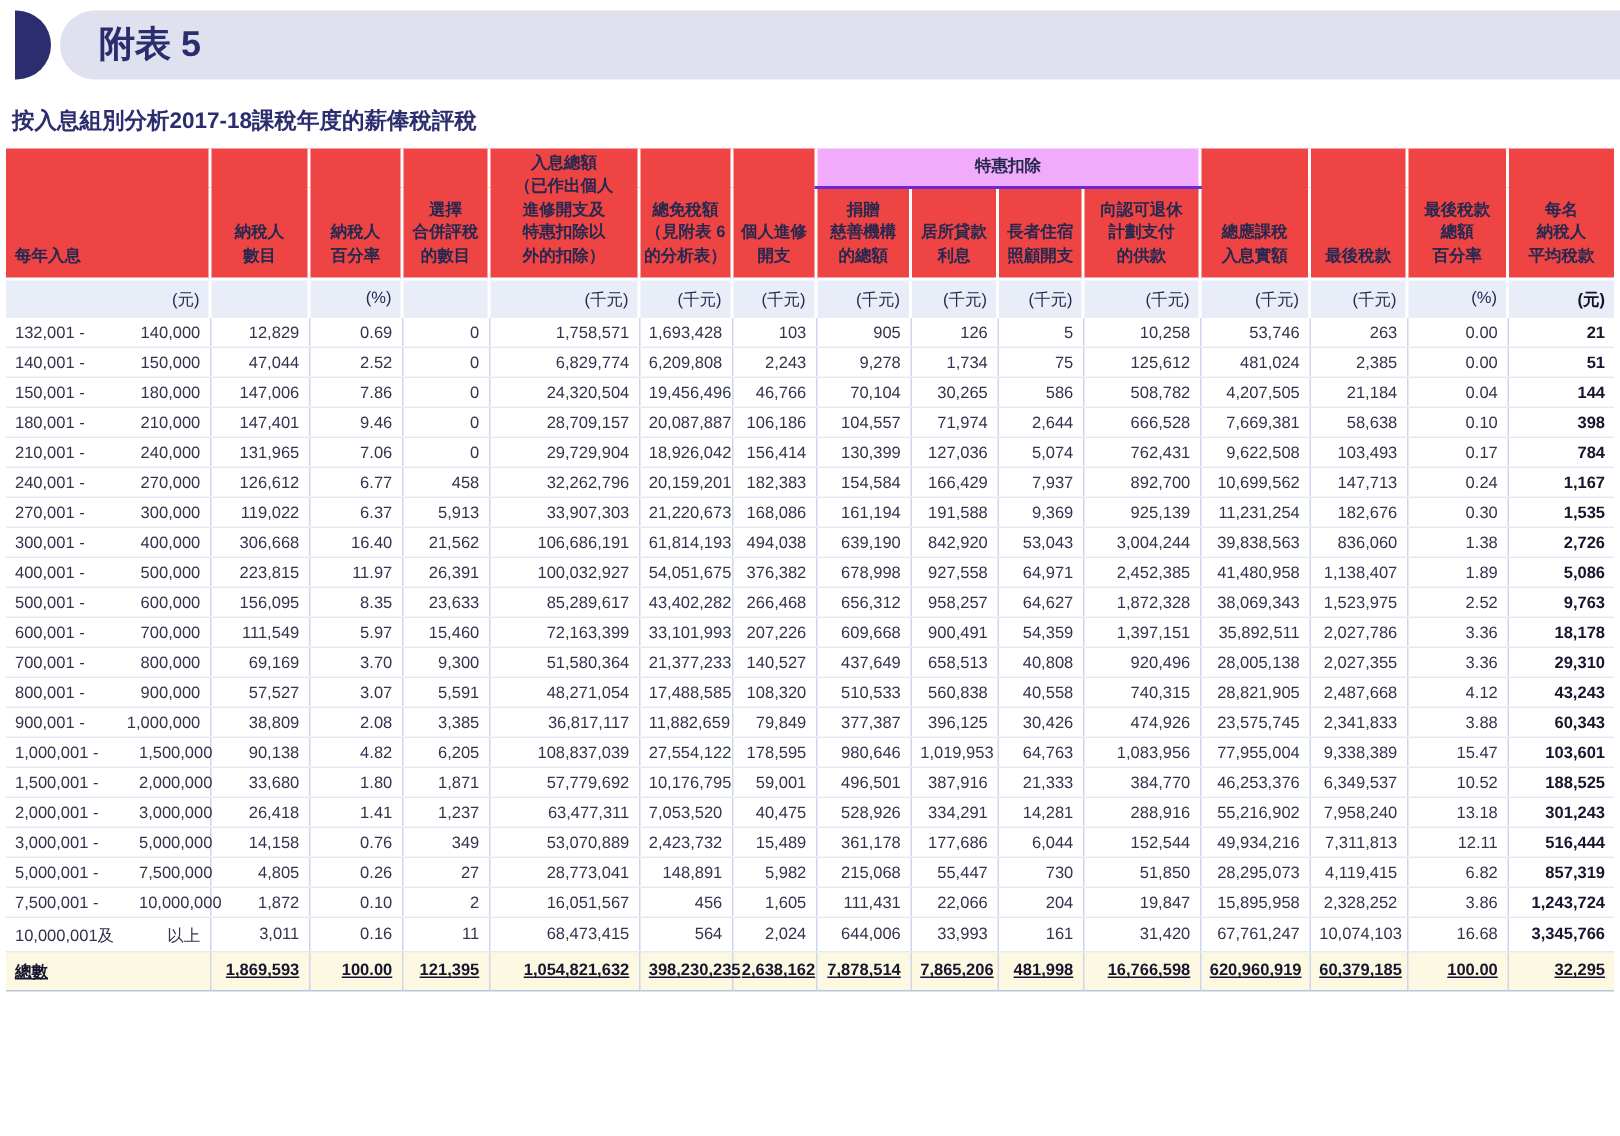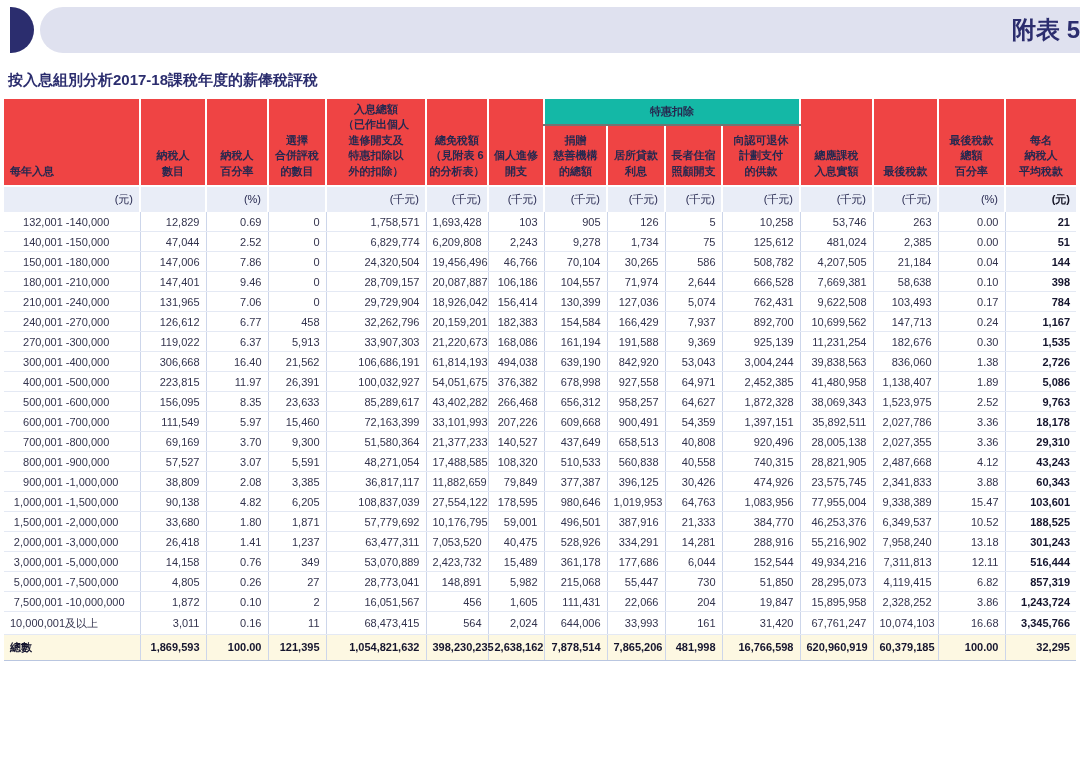--- a/index.html
+++ b/index.html
@@ -3,21 +3,21 @@
 <meta charset="utf-8">
 <style>
   * { box-sizing: border-box; }
   html,body { margin:0; padding:0; }
   body {
     width:1080px; height:757px; background:#ffffff;
     font-family:"Liberation Sans", sans-serif;
     color:#33334d; overflow:hidden;
   }
   
-  .banner { position:relative; height:48px; margin-top:7px;text-align:right; }
+  .banner { position:relative; height:48px; margin-top:7px; }
   .banner-dot {
     position:absolute; left:10px; top:0; width:24px; height:46px;
     background:#2b2d6e; border-radius:0 24px 24px 0;
   }
   .banner-pill {
     position:absolute; left:40px; right:0; top:0; height:46px;
     background:#dfe1ef; border-radius:23px 0 0 23px;
   }
   .banner-title {
     display:inline-block; margin-left:26px; line-height:46px;
@@ -32,42 +32,42 @@
     border-collapse:collapse; table-layout:fixed;
     width:1072px; margin-left:4px; font-size:11px;
   }
   thead th {
     background:#ef4444; border-left:2px solid #ffffff;
     vertical-align:bottom; text-align:center; font-weight:bold;
     white-space:pre-line; padding:3px 2px 6px; color:#26284f; line-height:1.4;
   }
   thead th.first { border-left:none; text-align:left; padding-left:6px; }
   thead th.group {
-    background:#14b8a6; vertical-align:middle;
-    border-bottom:2px solid #737373; padding:4px 2px;
+    background:#f0abfc; vertical-align:middle;
+    border-bottom:2px solid #6d28d9; padding:4px 2px;
   }
   tr.units td {
     background:#e9edf7; border-left:2px solid #ffffff; border-top:2px solid #ffffff;
     text-align:right; padding:5px 6px; color:#26284f;
   }
   tr.units td:first-child { border-left:none; }
   tr.units td.bold { font-weight:bold; color:#111122; }
   tbody td {
     background:#ffffff; border-left:1px solid #cdd6ea; border-bottom:1px solid #e4e9f4;
     text-align:right; padding:4px 6px 3px; white-space:nowrap; color:#33334d;
   }
   tbody td:first-child { border-left:none; }
   tbody td.avg { font-weight:bold; color:#15152e; }
-  .range-wrap { display:flex; }
+  .range-wrap { display:flex;gap:27px; }
   .range-wrap .lo { flex:1; text-align:right; }
-  .range-wrap .hi { width:64px; text-align:left; }
+  .range-wrap .hi { width:64px; text-align:right; }
   tfoot td {
     background:#fdf8e2; font-weight:bold; color:#15152e;
     border-left:1px solid #cdd6ea; border-top:1px solid #b9c6e0; border-bottom:1px solid #b9c6e0;
-    text-align:right; padding:5px 6px; white-space:nowrap;
+    text-align:right; padding:5px 6px; white-space:nowrap;text-decoration:underline;
   }
   tfoot td:first-child { text-align:left; border-left:none; padding-left:6px; }
 </style>
 </head>
 <body>
 
 <div class="banner">
   <div class="banner-dot"></div>
   <div class="banner-pill">
     <span class="banner-title">附表 5</span>

